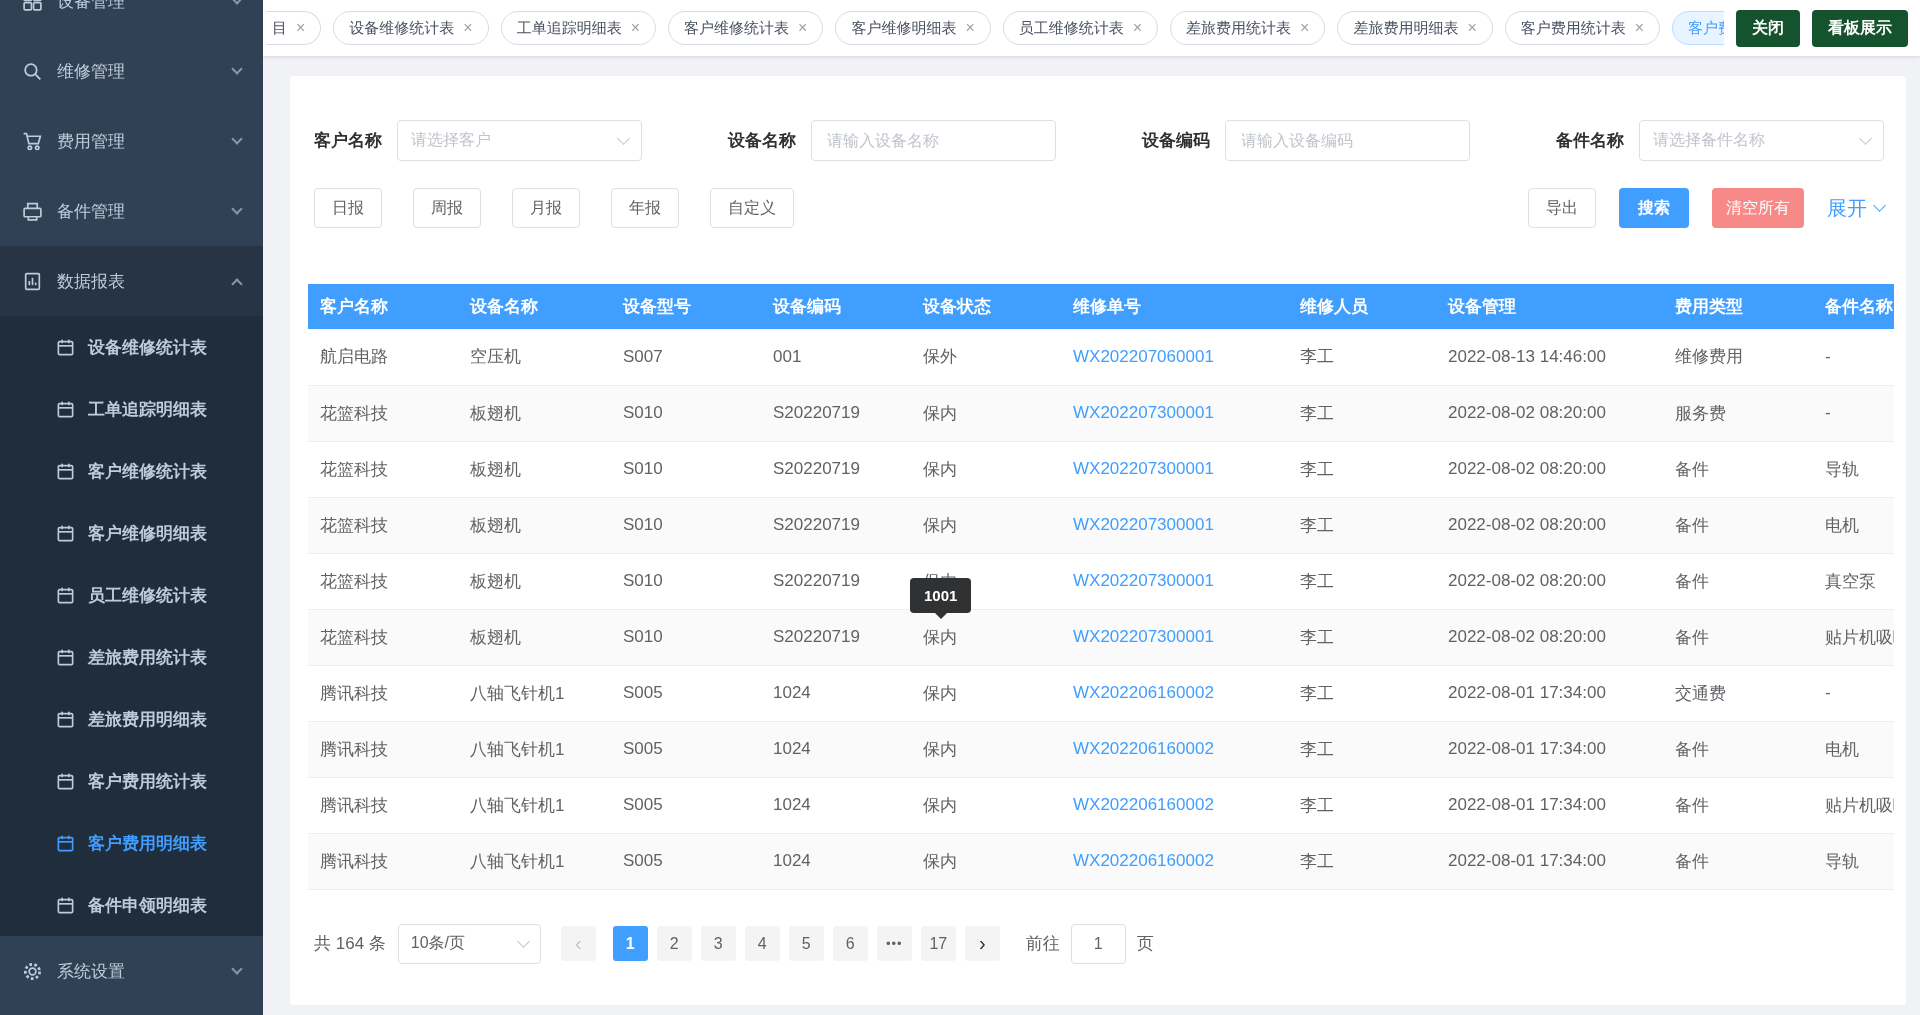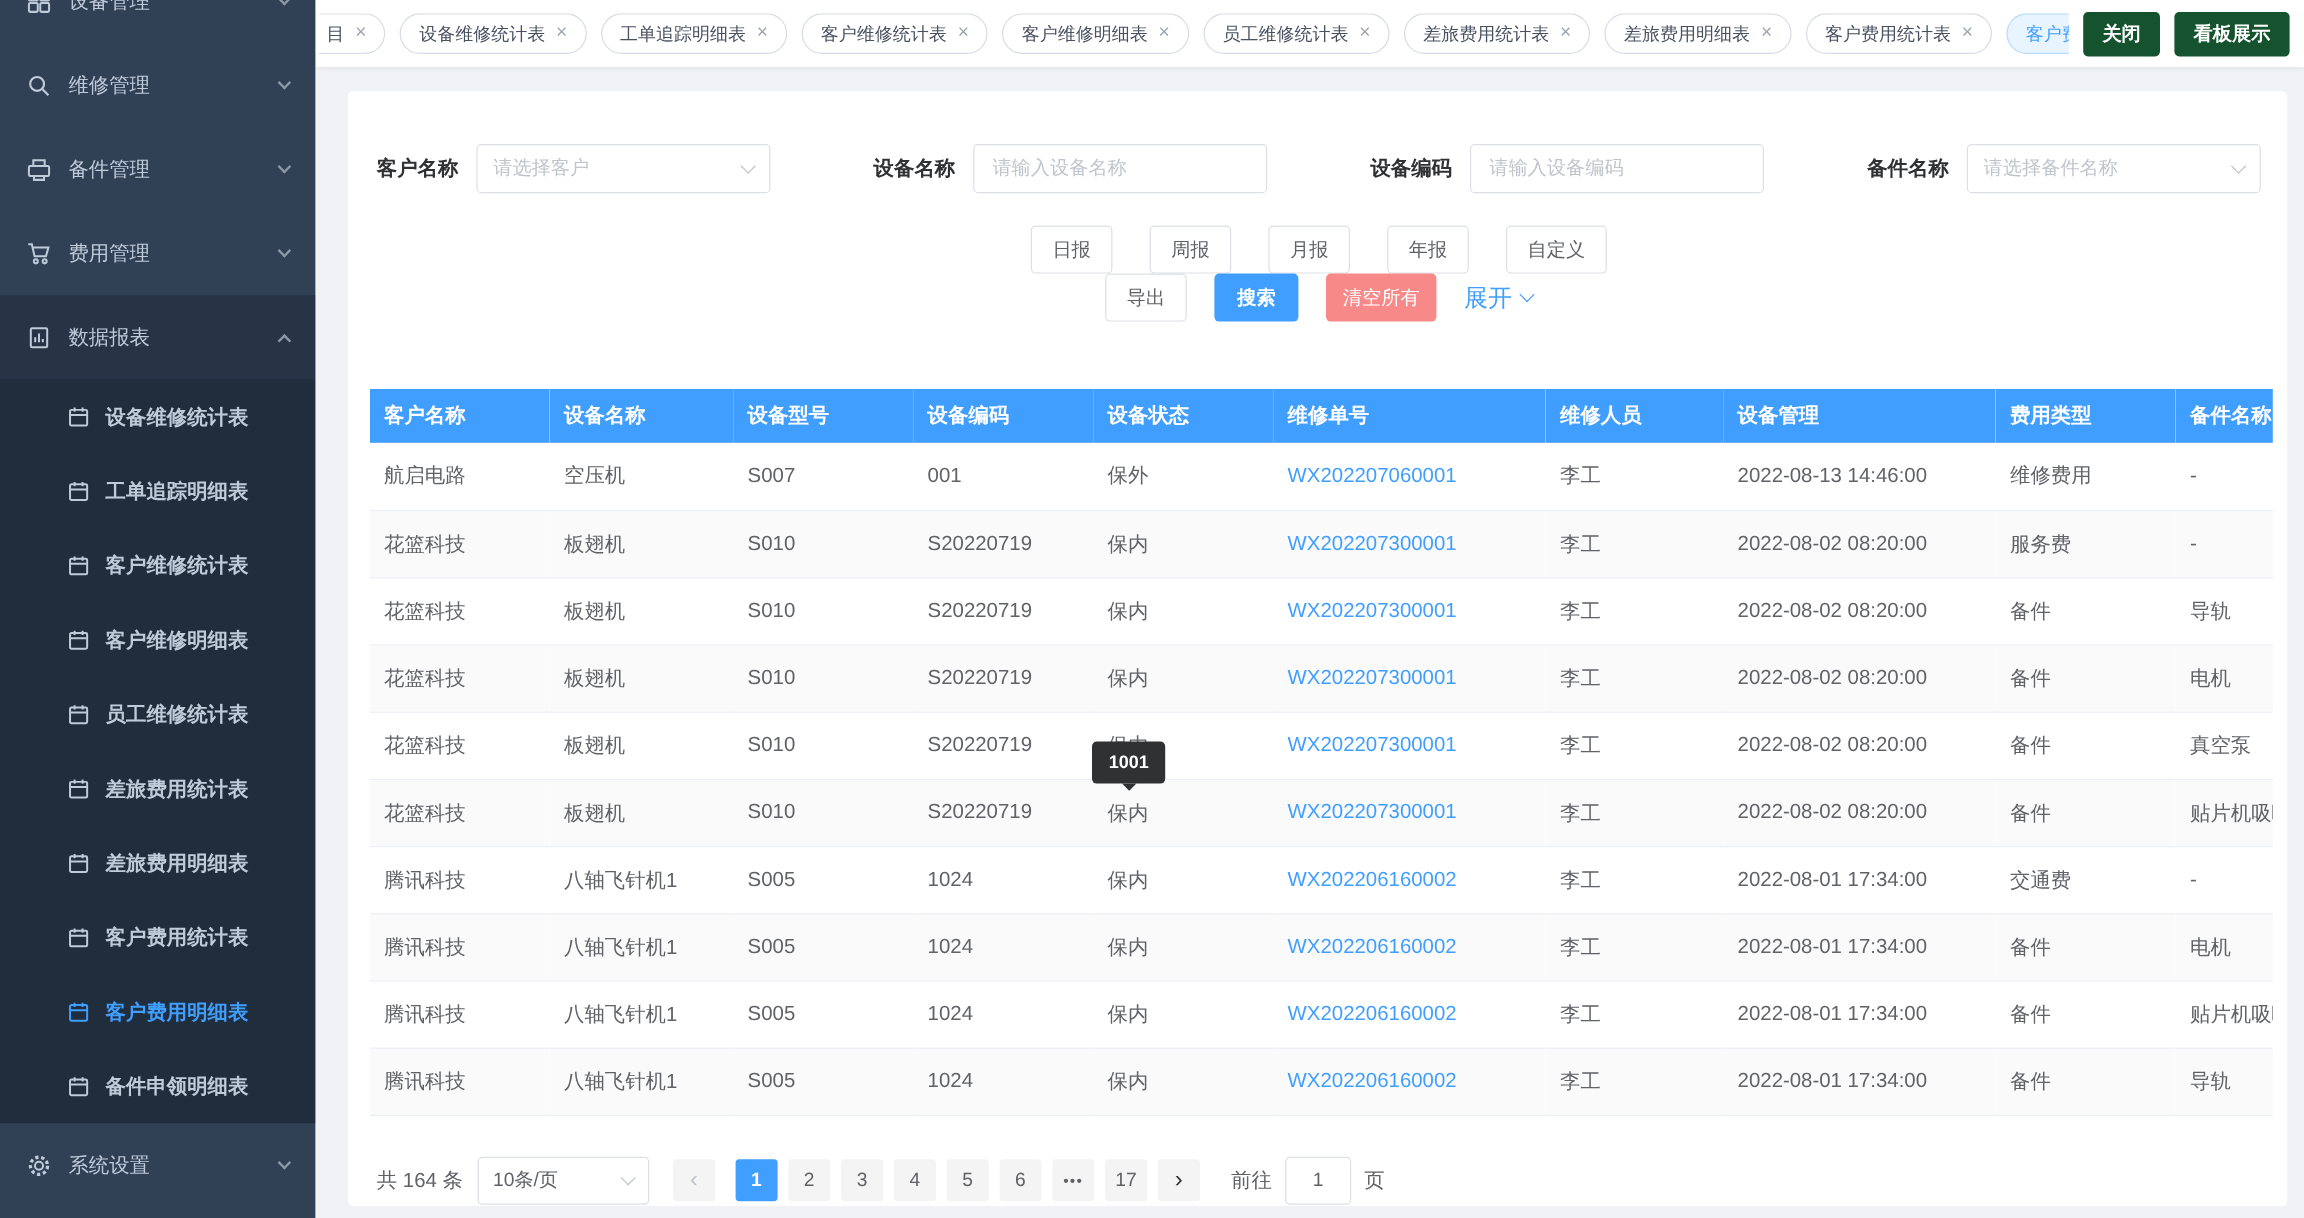--- a/index.html
+++ b/index.html
@@ -49,21 +49,21 @@
   .filter-label { font-size:17px; font-weight:700; color:#303133; margin-right:15px; white-space:nowrap; }
   .control { width:245px; height:41px; border:1px solid #dcdfe6; border-radius:4px;
     display:flex; align-items:center; padding:16px 13px; background:#fff; cursor:pointer; }
   .control input { border:none; outline:none; width:100%; font-size:16px; color:#737373; font-family:inherit; background:transparent; }
   .control input::placeholder { color:#c0c4cc; }
   .control .ph { color:#c0c4cc; font-size:16px; flex:1; white-space:nowrap; overflow:hidden; }
   .chev-d { width:9px; height:9px; border-right:1.8px solid #c0c4cc; border-bottom:1.8px solid #c0c4cc;
     transform:rotate(45deg); margin-top:-5px; flex:none; }
 
   
-  .toolbar-row { display:flex; justify-content:space-between; align-items:center; margin:27px 10px 0 6px;flex-direction:column; }
+  .toolbar-row { display:flex; justify-content:space-between; align-items:center; margin:27px 10px 0 6px; }
   .range-group { display:flex; gap:31px; }
   .btn-plain { height:40px; padding:0 17px; background:#fff; border:1px solid #dcdfe6; border-radius:4px;
     font-size:16px; color:#606266; cursor:pointer; font-family:inherit; white-space:nowrap; }
   .right-group { display:flex; align-items:center; gap:23px; }
   .btn-search { background:#409eff; color:#fff; border:none; height:40px; padding:0 19px;
     border-radius:4px; font-size:16px; cursor:pointer; font-family:inherit; font-weight:600; }
   .btn-clear { background:#f78989; color:#fff; border:none; height:40px; padding:0 14px;
     border-radius:4px; font-size:16px; cursor:pointer; font-family:inherit; }
   .expand-link { color:#409eff; font-size:20px; display:flex; align-items:center; gap:8px;
     cursor:pointer; white-space:nowrap; }
@@ -125,35 +125,35 @@
         <svg viewBox="0 0 20 20" fill="none" stroke="currentColor" stroke-width="1.7">
             <circle cx="8.5" cy="8.5" r="5.5"></circle>
             <line x1="12.8" y1="12.8" x2="17.5" y2="17.5"></line>
           </svg>
         <span class="mi-label">维修管理</span>
         <span class="chev"></span>
       </div>
 
       <div class="menu-item">
         <svg viewBox="0 0 20 20" fill="none" stroke="currentColor" stroke-width="1.6">
+            <path d="M1.5 2.5h2.8l2.2 9.5h9l2-7H5"></path>
+            <circle cx="7.5" cy="16" r="1.6"></circle>
+            <circle cx="14.5" cy="16" r="1.6"></circle>
+          </svg>
+        <span class="mi-label">费用管理</span>
+        <span class="chev"></span>
+      </div>
+
+      <div class="menu-item">
+        <svg viewBox="0 0 20 20" fill="none" stroke="currentColor" stroke-width="1.6">
             <path d="M5.5 7V2.5h9V7"></path>
             <rect x="2" y="7" width="16" height="8" rx="1"></rect>
             <path d="M6 15v3h8v-3"></path>
           </svg>
         <span class="mi-label">备件管理</span>
-        <span class="chev"></span>
-      </div>
-
-      <div class="menu-item">
-        <svg viewBox="0 0 20 20" fill="none" stroke="currentColor" stroke-width="1.6">
-            <path d="M1.5 2.5h2.8l2.2 9.5h9l2-7H5"></path>
-            <circle cx="7.5" cy="16" r="1.6"></circle>
-            <circle cx="14.5" cy="16" r="1.6"></circle>
-          </svg>
-        <span class="mi-label">费用管理</span>
         <span class="chev"></span>
       </div>
 
       <div class="menu-item expanded">
         <svg viewBox="0 0 20 20" fill="none" stroke="currentColor" stroke-width="1.6">
             <rect x="3.5" y="2.5" width="13" height="15" rx="1"></rect>
             <line x1="7" y1="13.5" x2="7" y2="9.5"></line>
             <line x1="10" y1="13.5" x2="10" y2="6.5"></line>
             <line x1="13" y1="13.5" x2="13" y2="11"></line>
           </svg>

